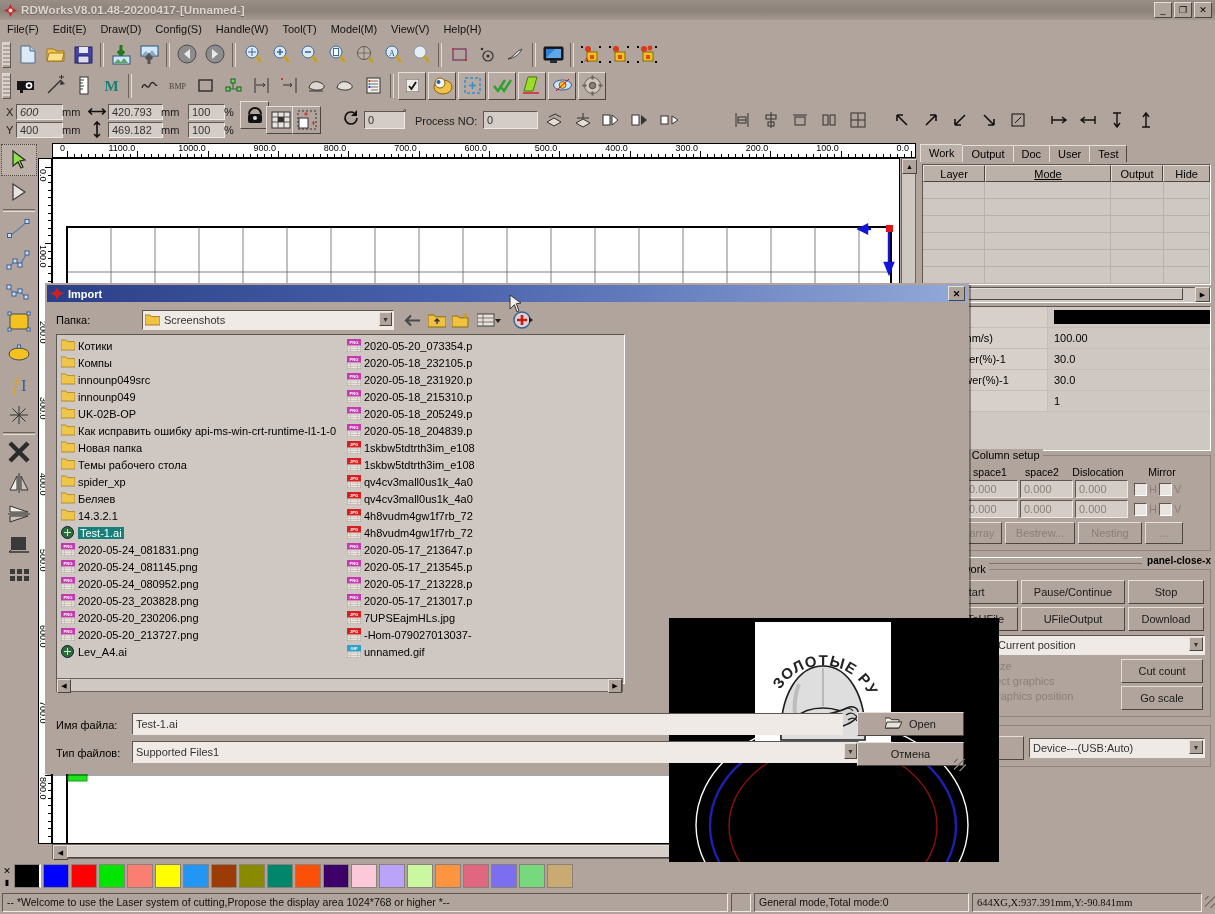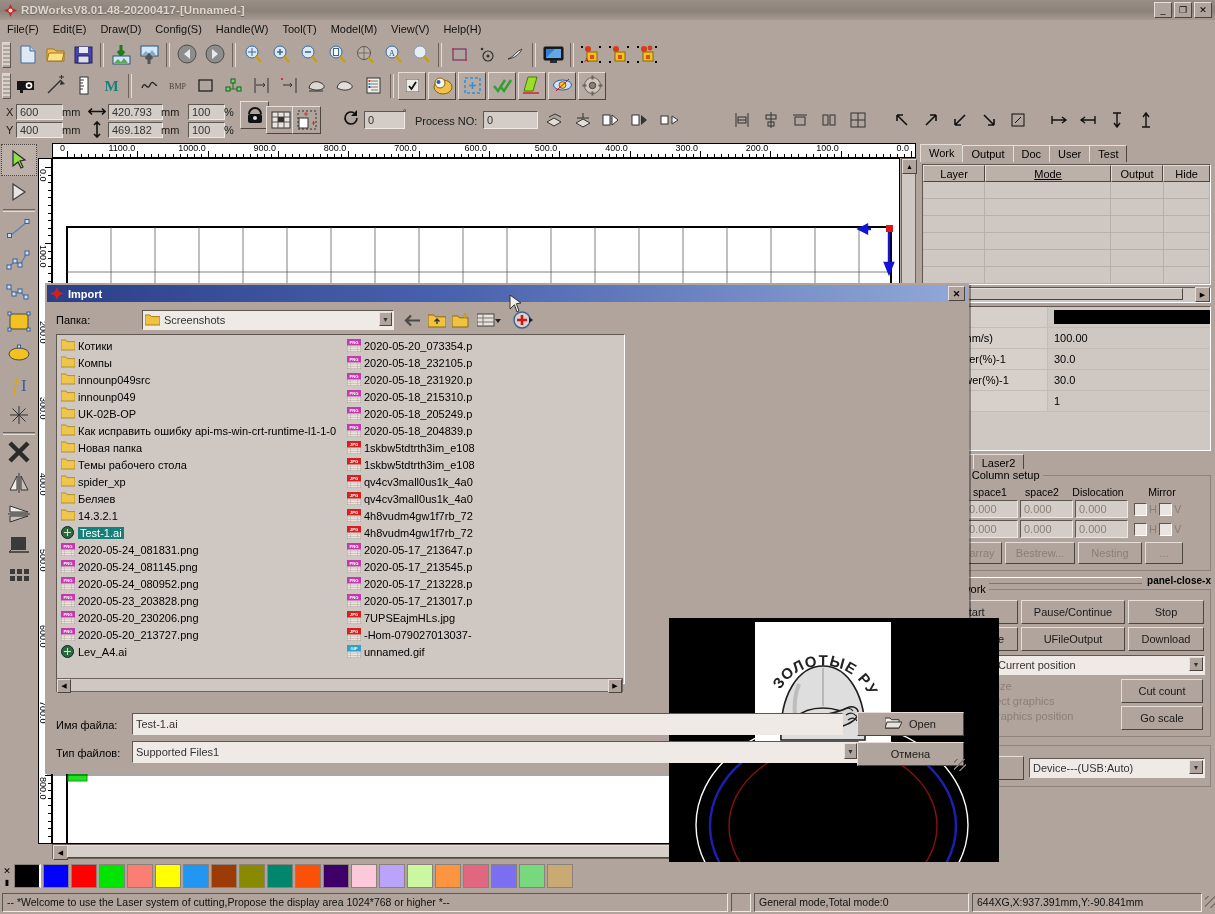--- a/index.html
+++ b/index.html
@@ -458,21 +458,21 @@
             <rect x="0.5" y="9.5" width="4" height="2"></rect>
             <rect x="16.5" y="9.5" width="4" height="2"></rect>
           </g>
         </svg>
     </div>
   </div>
 
   <div id="propbar">
     <span class="lbl" style="left:6px;top:5px;">X</span>
     <span class="lbl" style="left:6px;top:23px;">Y</span>
-    <div class="f field" style="left:16px;top:3px;width:42px;">600</div>
+    <div class="f field" style="left:16px;top:3px;width:42px;font-style:italic;">600</div>
     <div class="f field" style="left:16px;top:21px;width:42px;">400</div>
     <span class="lbl" style="left:62px;top:5px;">mm</span>
     <span class="lbl" style="left:62px;top:23px;">mm</span>
     <div style="position:absolute;left:88px;top:3px;width:18px;height:15px;">
       <svg width="18" height="15" viewBox="0 0 18 15">
           <path d="M1 7.5h16M4 4.5l-3 3 3 3M14 4.5l3 3-3 3" stroke="#111" stroke-width="1.6" fill="none"></path>
         </svg>
     </div>
     <div style="position:absolute;left:88px;top:20px;width:18px;height:17px;">
       <svg width="18" height="17" viewBox="0 0 18 17">
@@ -1134,24 +1134,20 @@
       <div class="prow">
         <div class="pk">Times</div>
         <div class="pv">1</div>
       </div>
       <div class="prow" style="height:38px;border-bottom:none;">
         <div class="pk" style="background:#cfc7c1;border-right:none;"></div>
           <div class="pv"></div>
       </div>
     </div>
 
-    <div style="margin:3px 4px 0;display:flex;">
-      <div class="tab">Laser1</div>
-      <div class="tab">Laser2</div>
-    </div>
 
     <div class="grpbox" style="margin-top:4px;">
       <span class="cap">Array &amp; Column setup</span>
       <div style="display:flex;font-size:10.5px;">
         <div style="width:36px;text-align:center;">Num</div>
         <div style="width:52px;text-align:center;">space1</div>
         <div style="width:52px;text-align:center;">space2</div>
         <div style="width:60px;text-align:center;">Dislocation</div>
         <div style="width:68px;text-align:center;">Mirror</div>
       </div>
@@ -1699,17 +1695,17 @@
         <div class="sw" style="background: rgb(123, 110, 240);"></div>
         <div class="sw" style="background: rgb(119, 217, 126);"></div>
         <div class="sw" style="background: rgb(201, 170, 114);"></div>
       </div>
   </div>
 
   <div id="statusbar">
     <div class="sp" style="flex:1;">-- *Welcome to use the Laser system of cutting,Propose the display area 1024*768 or higher *--</div>
     <div class="sp" style="width:10px;"></div>
     <div class="sp" style="width:205px;">General mode,Total mode:0</div>
-    <div class="sp" style="width:220px;">644XG,X:937.391mm,Y:-90.841mm</div>
+    <div class="sp" style="width:220px;font-family:Liberation Serif, serif;">644XG,X:937.391mm,Y:-90.841mm</div>
     <div class="resizer" style="position:relative;right:auto;bottom:auto;"></div>
   </div>
 
 </div>
 
 </body></html>

